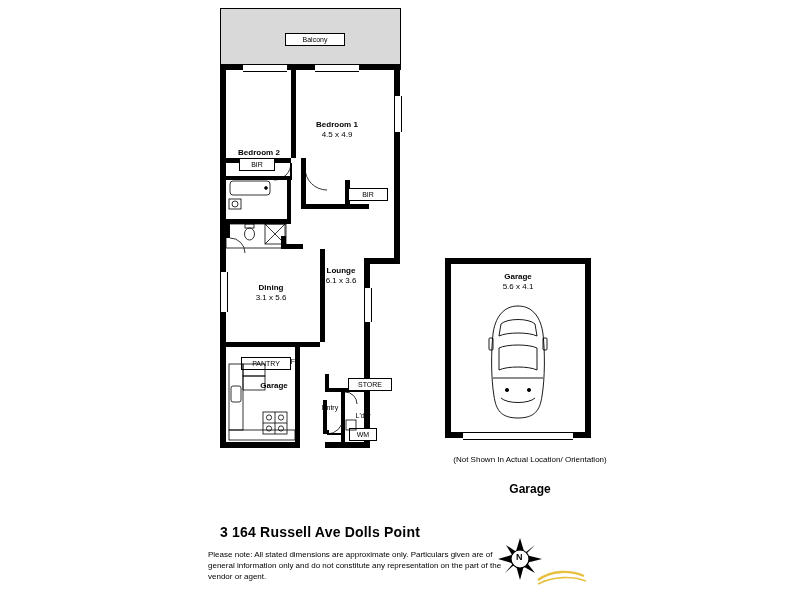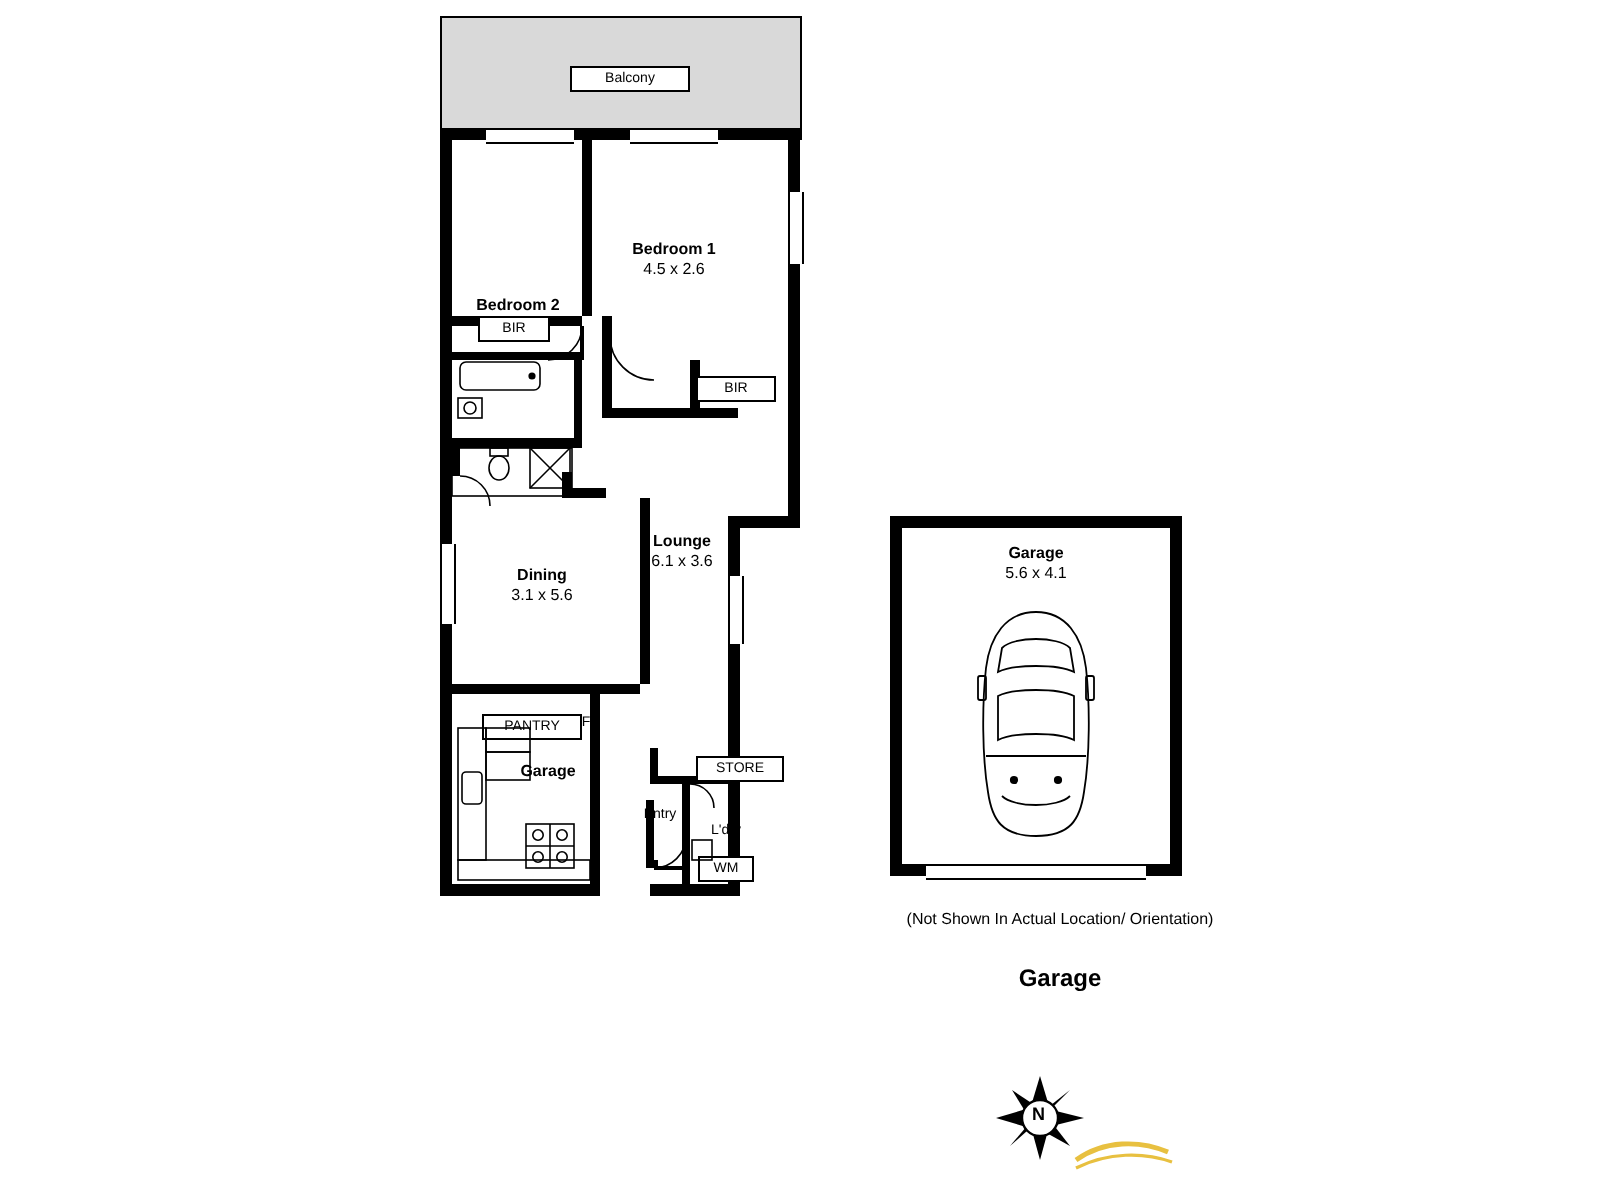--- a/index.html
+++ b/index.html
@@ -154,21 +154,21 @@
     <div class="wall" style="left:108px; top:392px; width:4px; height:34px;"></div>
     <div class="wall" style="left:108px; top:422px; width:6px; height:4px;"></div>
 
     <div class="label" style="left:14px; top:100px; width:60px;margin-top:40px;">
       <span class="nm">Bedroom 2</span><br>
       <span>3.5 x 4.6</span>
     </div>
 
     <div class="label" style="left:92px; top:112px; width:60px;">
       <span class="nm">Bedroom 1</span><br>
-      <span>4.5 x 2.6</span>
+      <span>4.5 x 4.9</span>
     </div>
 
     <div class="label" style="left:98px; top:258px; width:56px;">
       <span class="nm">Lounge</span><br>
       <span>6.1 x 3.6</span>
     </div>
 
     <div class="label" style="left:18px; top:275px; width:76px;">
       <span class="nm">Dining</span><br>
       <span>3.1 x 5.6</span>
@@ -284,20 +284,26 @@
     </svg>
   </div>
 
   <div id="garage-note">
     <span>(Not Shown In Actual Location/ Orientation)</span>
   </div>
   <div id="garage-title">
     <span>Garage</span>
   </div>
 
+  <div id="main-title">
+    <span>3 164 Russell Ave Dolls Point</span>
+  </div>
+  <div id="disclaimer">
+    <span>Please note: All stated dimensions are approximate only. Particulars given are of general information only and do not constitute any representation on the part of the vendor or agent.</span>
+  </div>
 
   <div class="abs" style="left:492px; top:536px; width:110px; height:56px;">
     <svg width="110" height="56" viewBox="0 0 110 56">
       <g>
 
         <polygon points="28,2 34,22 28,44 22,22" fill="#000"></polygon>
         <polygon points="6,23 26,17 50,23 26,29" fill="#000"></polygon>
         <polygon points="14,9 29,19 43,37 25,27" fill="#000"></polygon>
         <polygon points="43,9 30,22 13,37 24,24" fill="#000"></polygon>
         <circle cx="28" cy="23" r="9" fill="#fff" stroke="#000" stroke-width="1.2"></circle>

